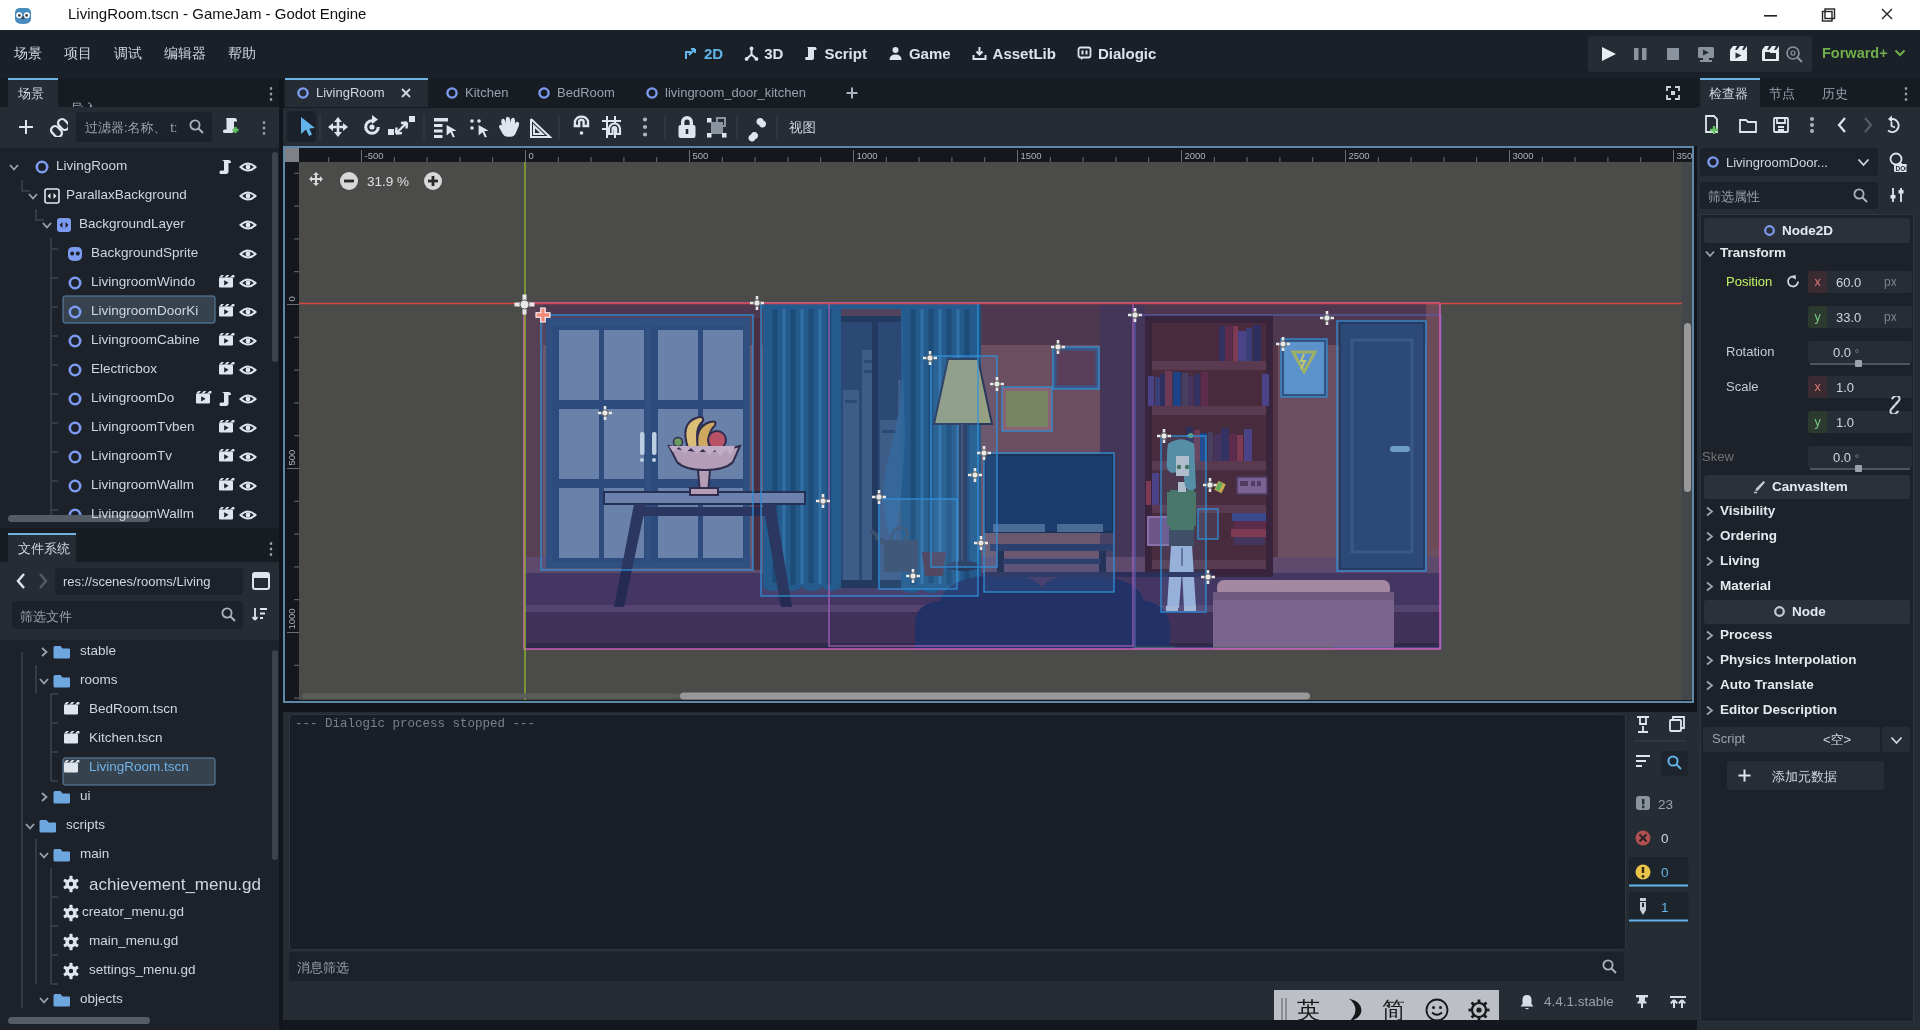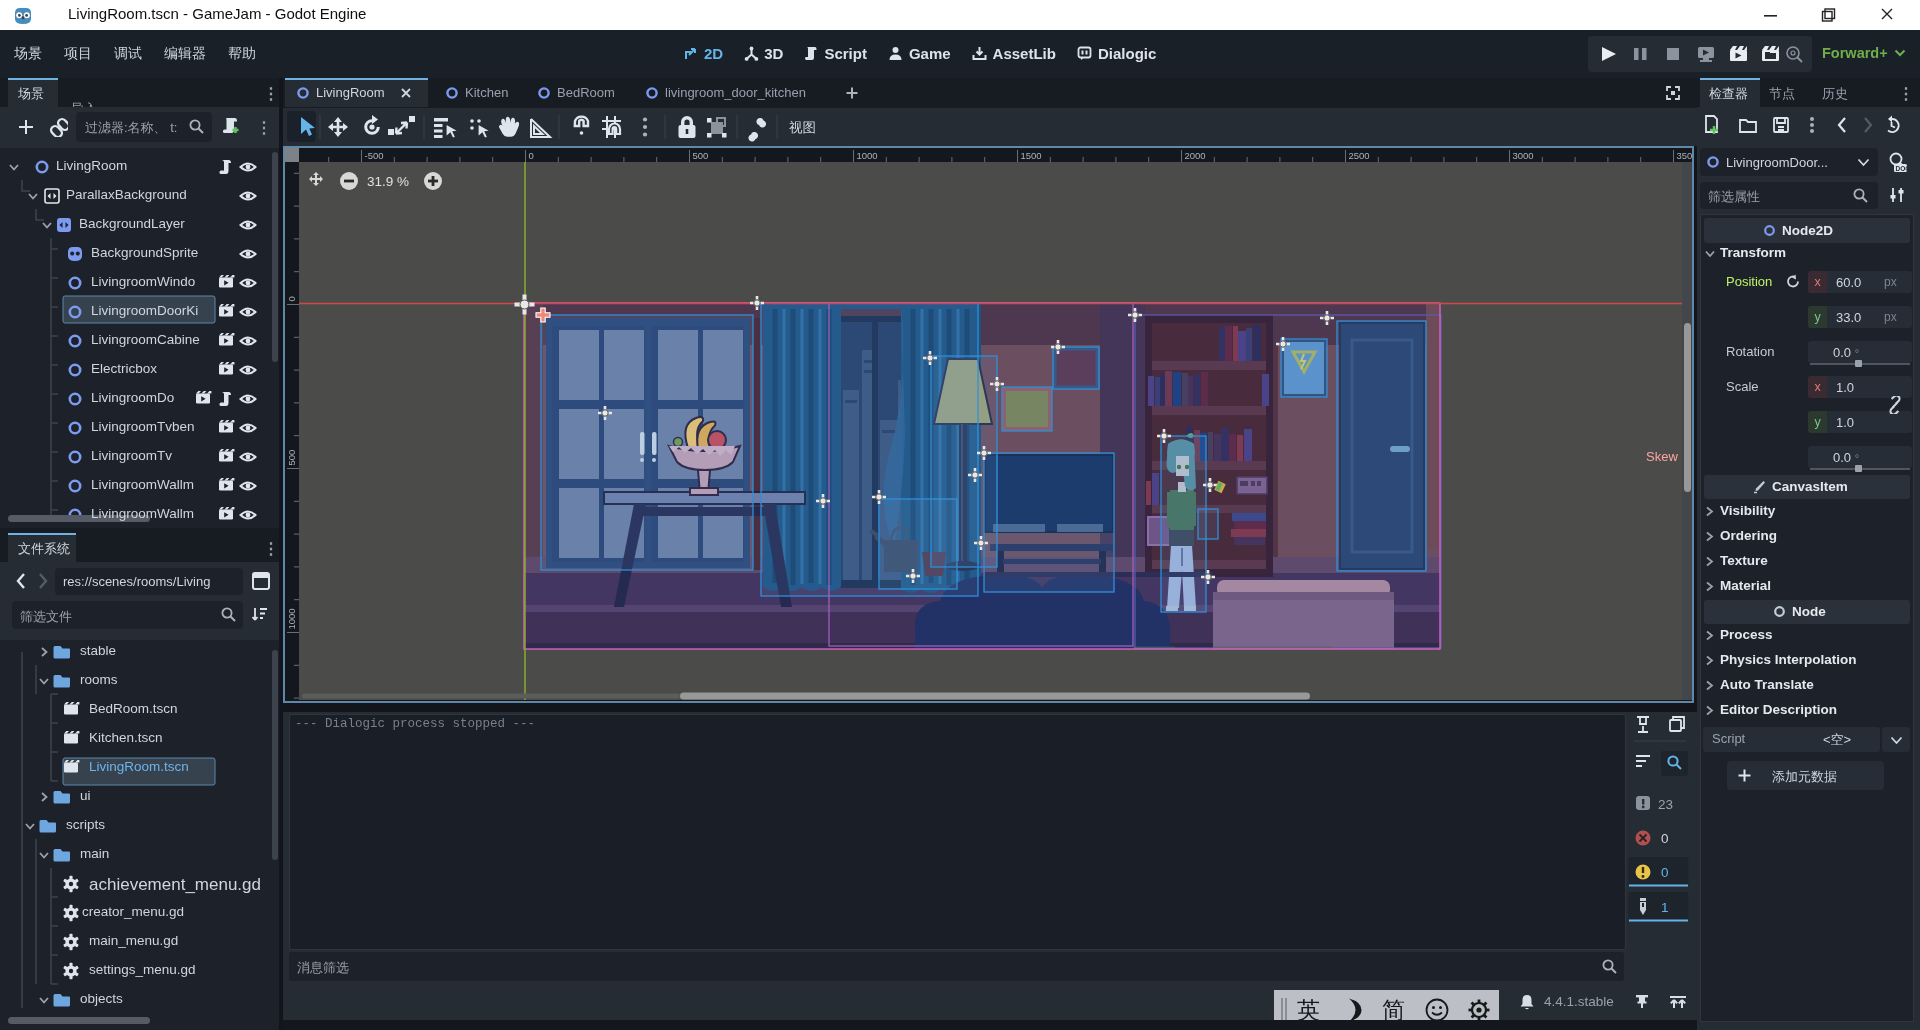--- a/index.html
+++ b/index.html
@@ -1017,21 +1017,21 @@
 <div class="ab" style="left:1808px;top:411px;width:19px;height:22px;background:#2b392f;border-radius:3px 0 0 3px;color:#7ac88a;font-size:12.5px;text-align:center;line-height:22px;">y</div>
 <div class="ab txt" style="left:1836px;top:415px;font-size:13px;">1.0</div>
 <svg class="ab" style="left:1886px;top:396px" width="18" height="18" viewBox="0 0 18 18">
       <g stroke="#cfd6de" stroke-width="2.1" fill="none">
         <path d="M8 10.5 l-2.6 2.6 a3.1 3.1 0 0 0 4.4 4.4 l2.6 -2.6"></path>
         <path d="M10 7.5 l2.6 -2.6 a3.1 3.1 0 0 0 -4.4 -4.4 l-2.6 2.6"></path>
         <path d="M6.8 11.2 L11.2 6.8"></path>
       </g>
     </svg>
 
-<div class="ab txt" style="left:1646px;top:449px;font-size:13px;color:#fca5a5;">Skew</div>
+<div class="ab txt" style="left:1702px;top:449px;font-size:13px;color:#737373;">Skew</div>
 <div class="ab" style="left:1808px;top:446px;width:104px;height:22px;background:#262d36;border-radius:3px;"></div>
 <div class="ab txt" style="left:1833px;top:450px;font-size:13px;">0.0 <span style="color:#7c848e;font-size:11px;">°</span></div>
 <div class="ab" style="left:1810px;top:468px;width:100px;height:2px;background:#50565e;"></div>
 <div class="ab" style="left:1855px;top:465px;width:7px;height:7px;background:#9aa2ac;border-radius:1px;"></div>
 
 <div class="ab" style="left:1704px;top:475px;width:206px;height:24px;background:#2a313a;border-radius:3px;"></div>
 <svg class="ab" style="left:1752px;top:480px" width="14" height="14" viewBox="0 0 14 14">
       <path d="M11.5 1 L13 2.5 L6 10.5 L3.5 11 L4 8.5Z" fill="#c3cbd5"></path>
       <path d="M2 12.5 L5 12.5" stroke="#c3cbd5" stroke-width="1.5"></path>
     </svg>
@@ -1040,21 +1040,21 @@
       <path d="M2 1.5 L7 5.5 L2 9.5" stroke="#9aa3ae" stroke-width="1.8" fill="none"></path>
     </svg>
     <div class="ab" style="left:1720px;top:503px;font-size:13.5px;font-weight:bold;color:#e4e9ef;white-space:nowrap;">Visibility</div>
     <svg class="ab" style="left:1705px;top:531px" width="9" height="11" viewBox="0 0 9 11">
       <path d="M2 1.5 L7 5.5 L2 9.5" stroke="#9aa3ae" stroke-width="1.8" fill="none"></path>
     </svg>
     <div class="ab" style="left:1720px;top:528px;font-size:13.5px;font-weight:bold;color:#e4e9ef;white-space:nowrap;">Ordering</div>
     <svg class="ab" style="left:1705px;top:556px" width="9" height="11" viewBox="0 0 9 11">
       <path d="M2 1.5 L7 5.5 L2 9.5" stroke="#9aa3ae" stroke-width="1.8" fill="none"></path>
     </svg>
-    <div class="ab" style="left:1720px;top:553px;font-size:13.5px;font-weight:bold;color:#e4e9ef;white-space:nowrap;">Texture</div>
+    <div class="ab" style="left:1720px;top:553px;font-size:13.5px;font-weight:bold;color:#e4e9ef;white-space:nowrap;">Living</div>
     <svg class="ab" style="left:1705px;top:581px" width="9" height="11" viewBox="0 0 9 11">
       <path d="M2 1.5 L7 5.5 L2 9.5" stroke="#9aa3ae" stroke-width="1.8" fill="none"></path>
     </svg>
     <div class="ab" style="left:1720px;top:578px;font-size:13.5px;font-weight:bold;color:#e4e9ef;white-space:nowrap;">Material</div>
     <svg class="ab" style="left:1705px;top:630px" width="9" height="11" viewBox="0 0 9 11">
       <path d="M2 1.5 L7 5.5 L2 9.5" stroke="#9aa3ae" stroke-width="1.8" fill="none"></path>
     </svg>
     <div class="ab" style="left:1720px;top:627px;font-size:13.5px;font-weight:bold;color:#e4e9ef;white-space:nowrap;">Process</div>
     <svg class="ab" style="left:1705px;top:655px" width="9" height="11" viewBox="0 0 9 11">
       <path d="M2 1.5 L7 5.5 L2 9.5" stroke="#9aa3ae" stroke-width="1.8" fill="none"></path>

